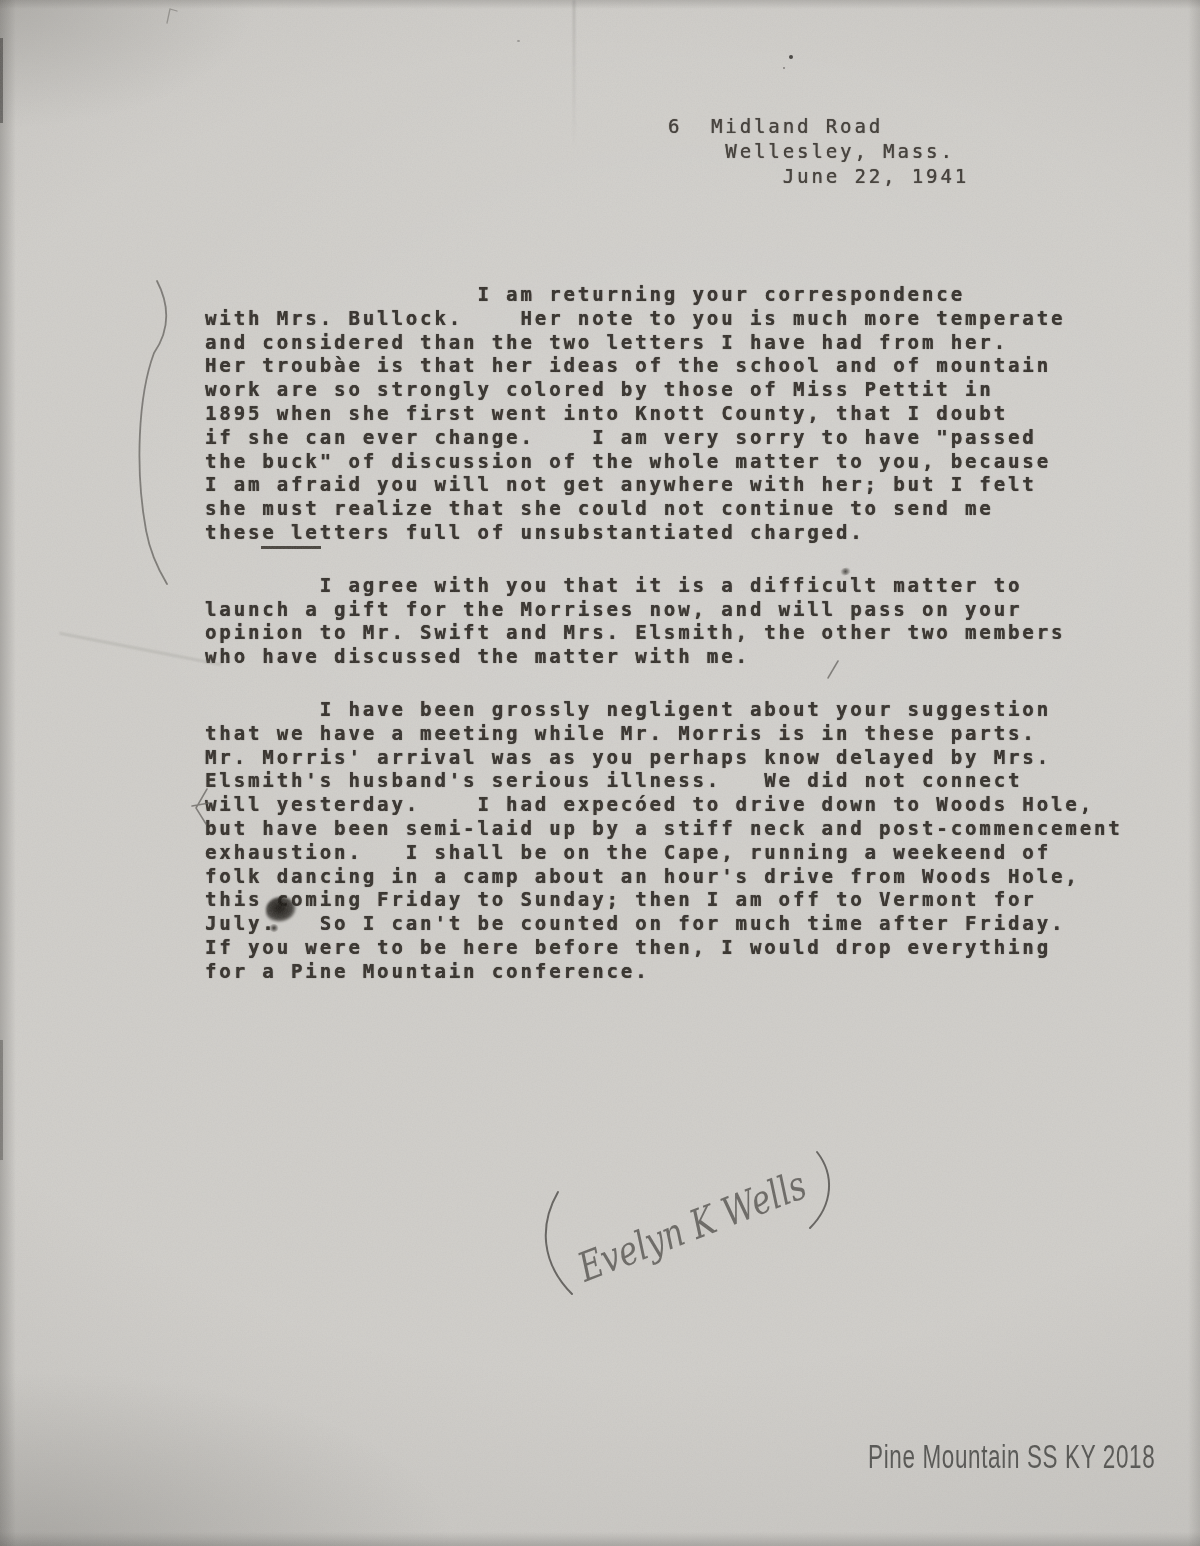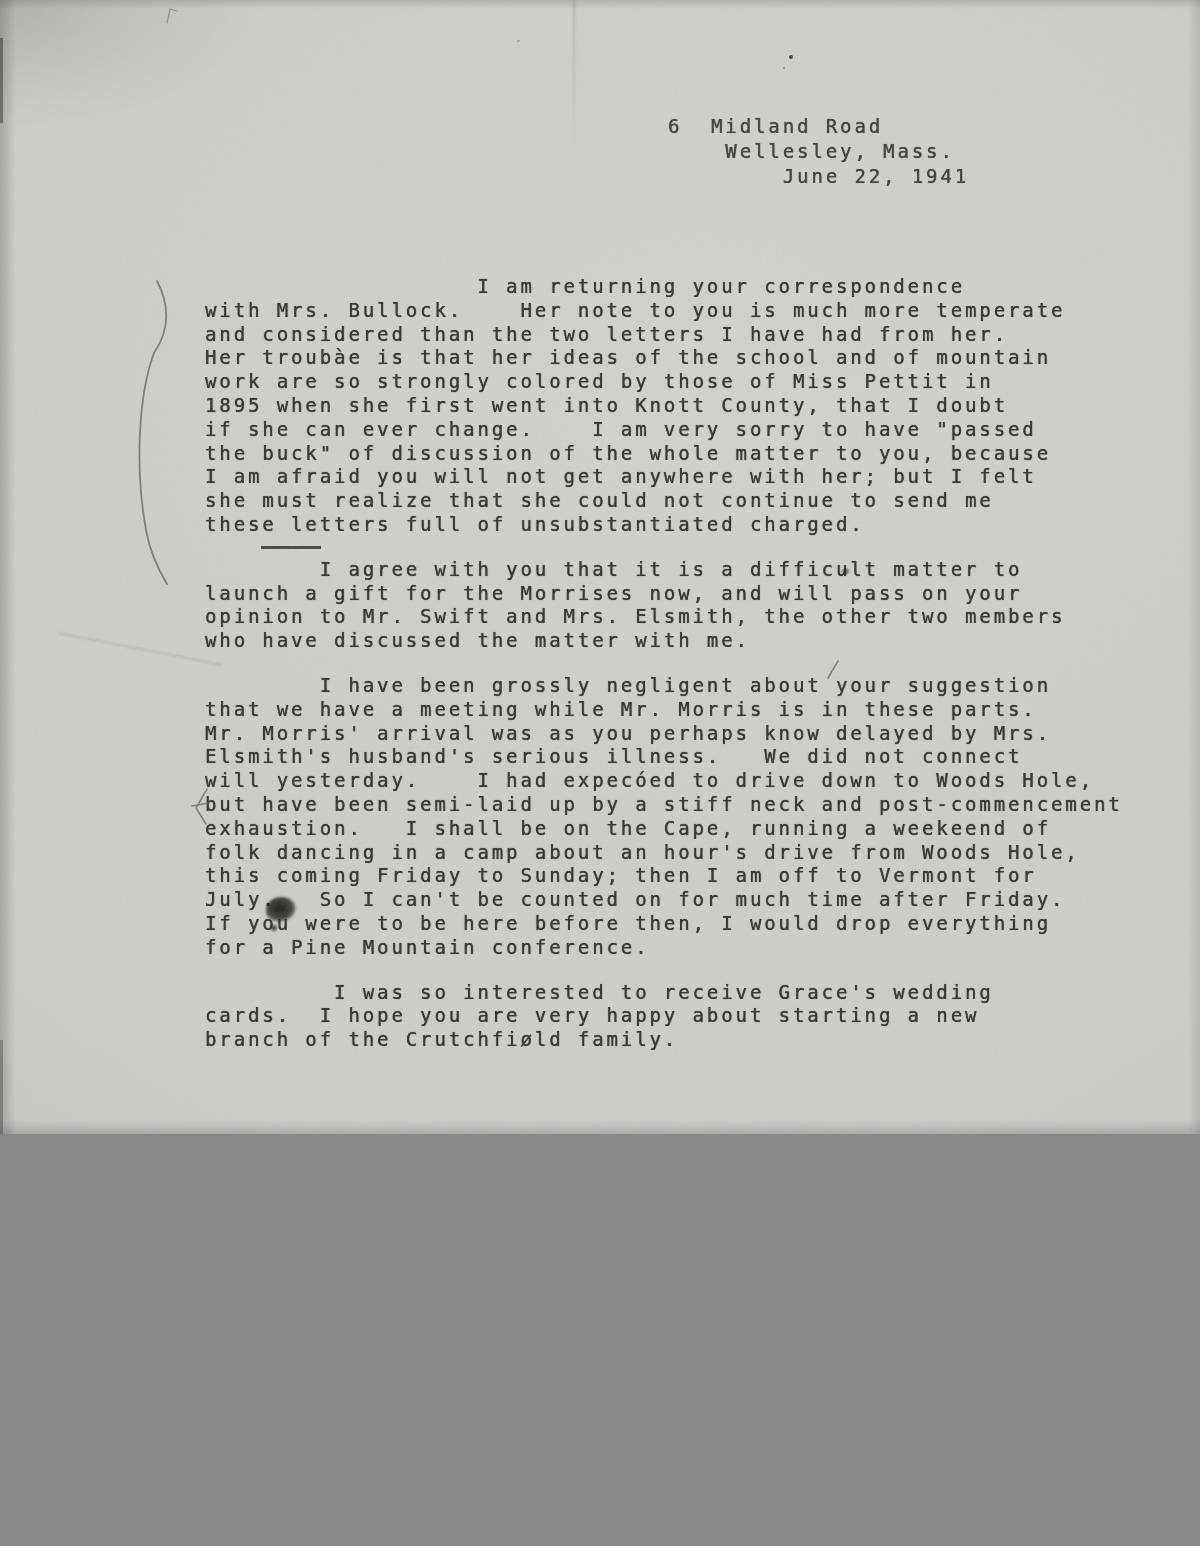--- a/index.html
+++ b/index.html
@@ -1,17 +1,17 @@
 <!DOCTYPE html>
 <html><head>
 <meta charset="utf-8">
 <style>
   html,body{margin:0;padding:0;background:#888;}
   .page{
-    position:relative;width:1200px;height:1134px;overflow:hidden;
+    position:relative;width:1200px;height:1546px;overflow:hidden;
     font-family:"DejaVu Sans Mono",monospace;
     background:
       radial-gradient(ellipse 900px 700px at 58% 32%, rgba(255,255,255,0.10), rgba(0,0,0,0) 70%),
       radial-gradient(ellipse 1500px 1200px at 52% 46%, rgba(0,0,0,0) 55%, rgba(80,78,74,0.17) 100%),
       linear-gradient(90deg, rgba(72,70,67,0.30) 0px, rgba(0,0,0,0) 16px),
       linear-gradient(270deg, rgba(72,70,67,0.18) 0px, rgba(0,0,0,0) 12px),
       linear-gradient(180deg, rgba(72,70,67,0.22) 0px, rgba(0,0,0,0) 9px),
       linear-gradient(0deg, rgba(58,56,53,0.24) 0px, rgba(0,0,0,0) 14px),
       #d2d0cc;
   }
@@ -19,21 +19,21 @@
   .typed{
     color:#322e29;
     font-size:19px;
     letter-spacing:2.9px;
     filter:blur(0.35px);
     text-shadow:0 0 0.9px rgba(48,42,36,0.85), 0.4px 0.4px 0.6px rgba(48,42,36,0.35);
   }
   .letterhead{position:absolute;left:668px;top:114px;line-height:25px;opacity:0.92;}
   .bodytext{position:absolute;left:205px;top:254px;line-height:23.8px;}
   .bodytext pre{line-height:23.8px;}
-  .para{margin-top:21px;}
+  .para{margin-top:29px;font-weight:bold;}
   .closing{margin-top:23.8px;}
   .must-underline{
     position:absolute;left:261px;top:546px;width:60px;height:2.5px;
     background:rgba(50,46,40,0.88);filter:blur(0.4px);
   }
   .ink-blot{
     position:absolute;left:266px;top:897px;width:30px;height:25px;
     background:radial-gradient(ellipse at 45% 45%, #16130f 0%, rgba(22,19,15,0.75) 55%, rgba(22,19,15,0) 78%);
     border-radius:54% 46% 60% 40%;filter:blur(0.8px);
   }
@@ -113,23 +113,20 @@
 Mr. Morris' arrival was as you perhaps know delayed by Mrs.
 Elsmith's husband's serious illness.   We did not connect
 will yesterday.    I had expecóed to drive down to Woods Hole,
 but have been semi-laid up by a stiff neck and post-commencement
 exhaustion.   I shall be on the Cape, running a weekеend of
 folk dancing in a camp about an hour's drive from Woods Hole,
 this coming Friday to Sunday; then I am off to Vermont for
 July.   So I can't be counted on for much time after Friday.
 If you were to be here before then, I would drop everything
 for a Pine Mountain conference.</pre>
-    <pre class="typed para">         I was so interested to receive Grace's wedding
-cards.  I hope you are very happy about starting a new
-branch of the Crutchfiøld family.</pre>
   </div>
 
   <div class="must-underline"></div>
 
   <div class="ink-blot"></div>
   <div class="ink-droplet"></div>
   <div class="smudge-charged"></div>
   <div class="speck s1"></div>
   <div class="speck s2"></div>
   <div class="speck s3"></div>

